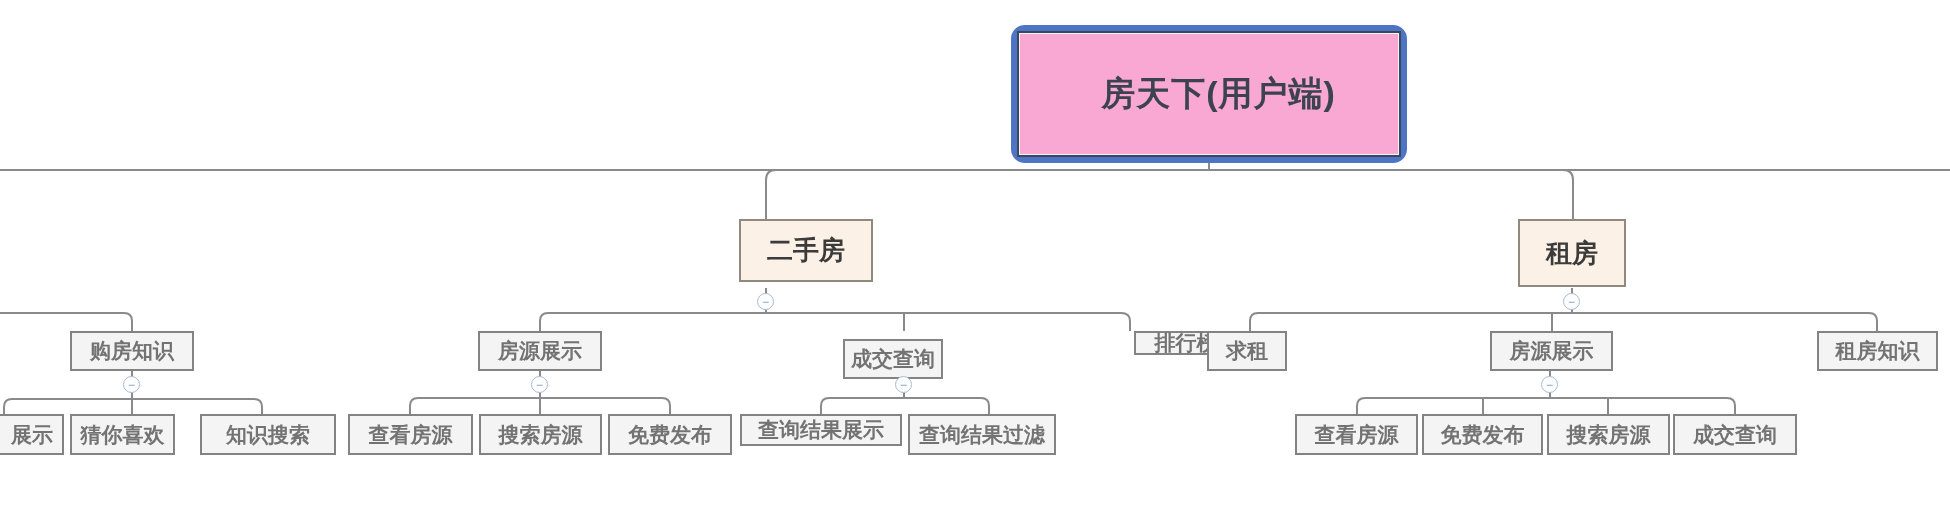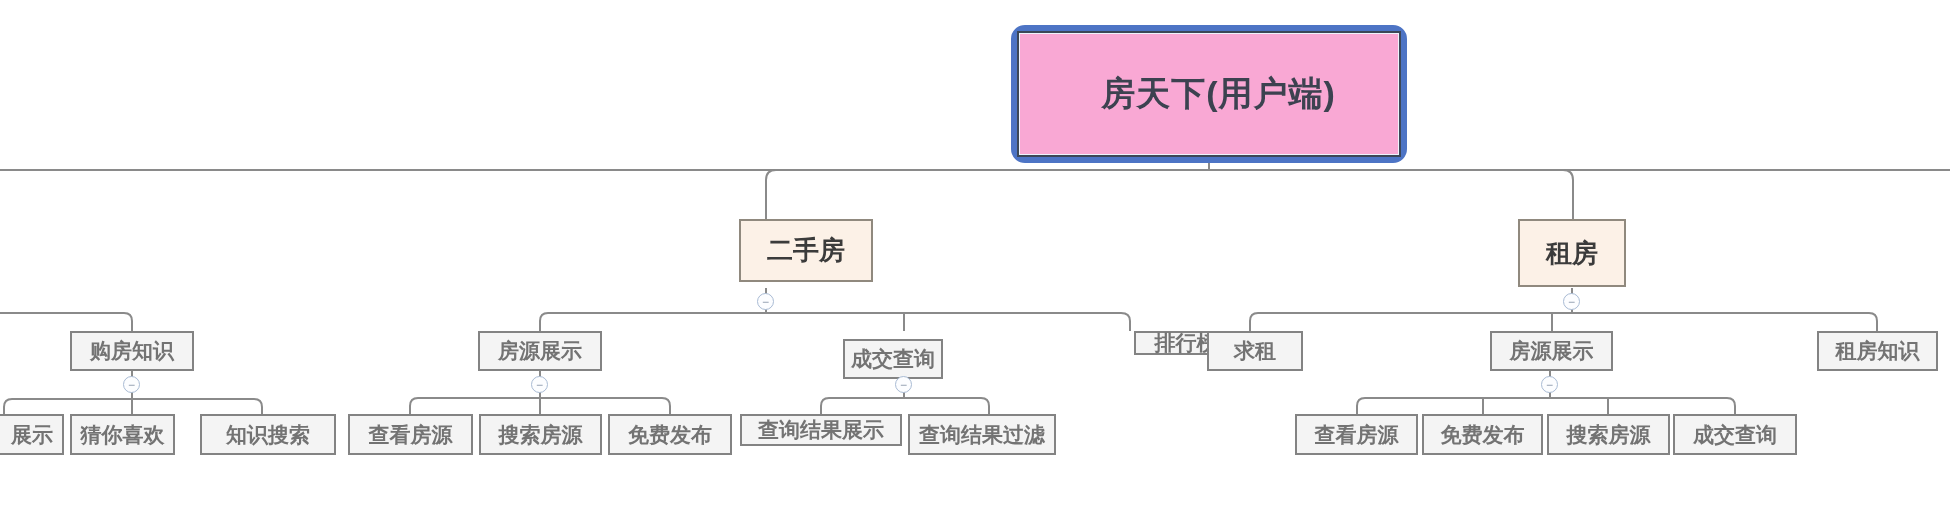--- a/index.html
+++ b/index.html
@@ -84,21 +84,21 @@
 
   <div class="node branch" style="left:739px;top:219px;width:134px;height:63px">二手房</div>
   <div class="node branch" style="left:1518px;top:219px;width:108px;height:68px">租房</div>
 
   <div class="node leaf" style="left:70px;top:331px;width:124px;height:40px">购房知识</div>
 
   <div class="node leaf" style="left:478px;top:331px;width:124px;height:40px">房源展示</div>
   <div class="node leaf" style="left:843px;top:339px;width:100px;height:40px">成交查询</div>
   <div class="node leaf" style="left:1134px;top:331px;width:104px;height:24px">排行榜</div>
 
-  <div class="node leaf" style="left:1207px;top:331px;width:96px;height:40px">求租</div>
+  <div class="node leaf" style="left:1207px;top:331px;width:80px;height:40px">求租</div>
   <div class="node leaf" style="left:1490px;top:331px;width:123px;height:40px">房源展示</div>
   <div class="node leaf" style="left:1817px;top:331px;width:121px;height:40px">租房知识</div>
 
   <div class="node leaf" style="left:-70px;top:414px;width:134px;height:41px;justify-content:flex-end;padding-right:9px">展示</div>
   <div class="node leaf" style="left:70px;top:414px;width:105px;height:41px">猜你喜欢</div>
   <div class="node leaf" style="left:200px;top:414px;width:136px;height:41px">知识搜索</div>
 
   <div class="node leaf" style="left:348px;top:414px;width:125px;height:41px">查看房源</div>
   <div class="node leaf" style="left:479px;top:414px;width:123px;height:41px">搜索房源</div>
   <div class="node leaf" style="left:608px;top:414px;width:124px;height:41px">免费发布</div>

